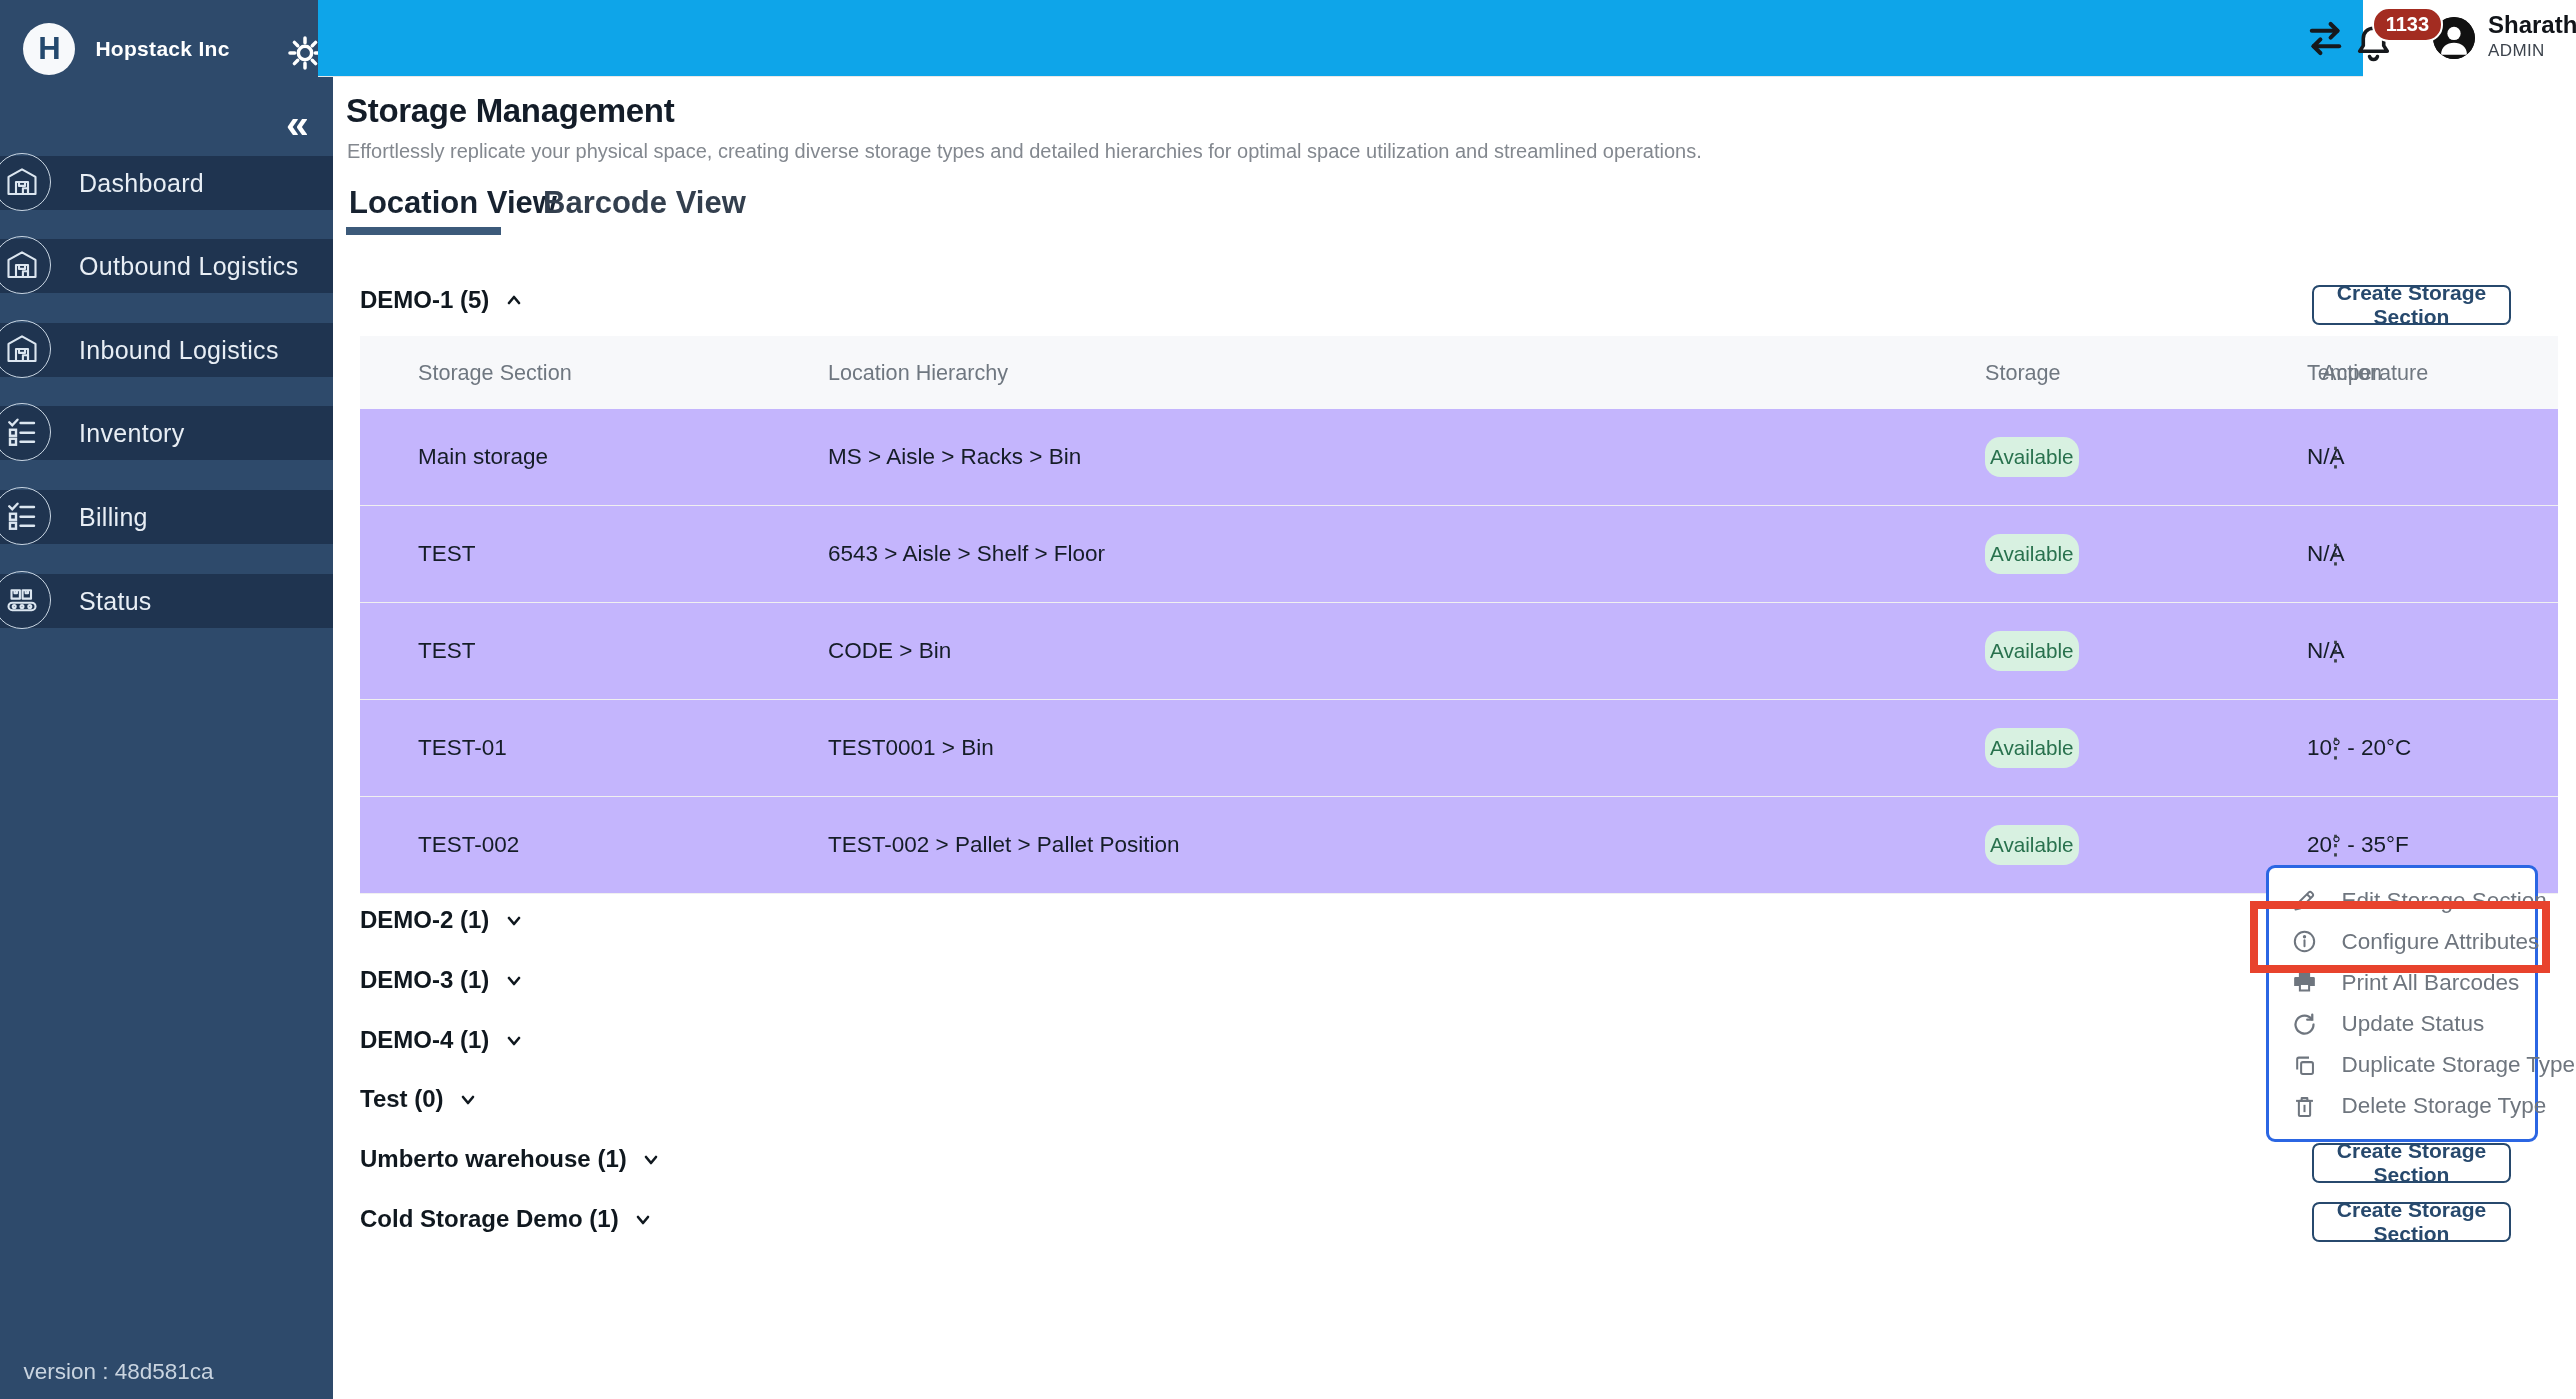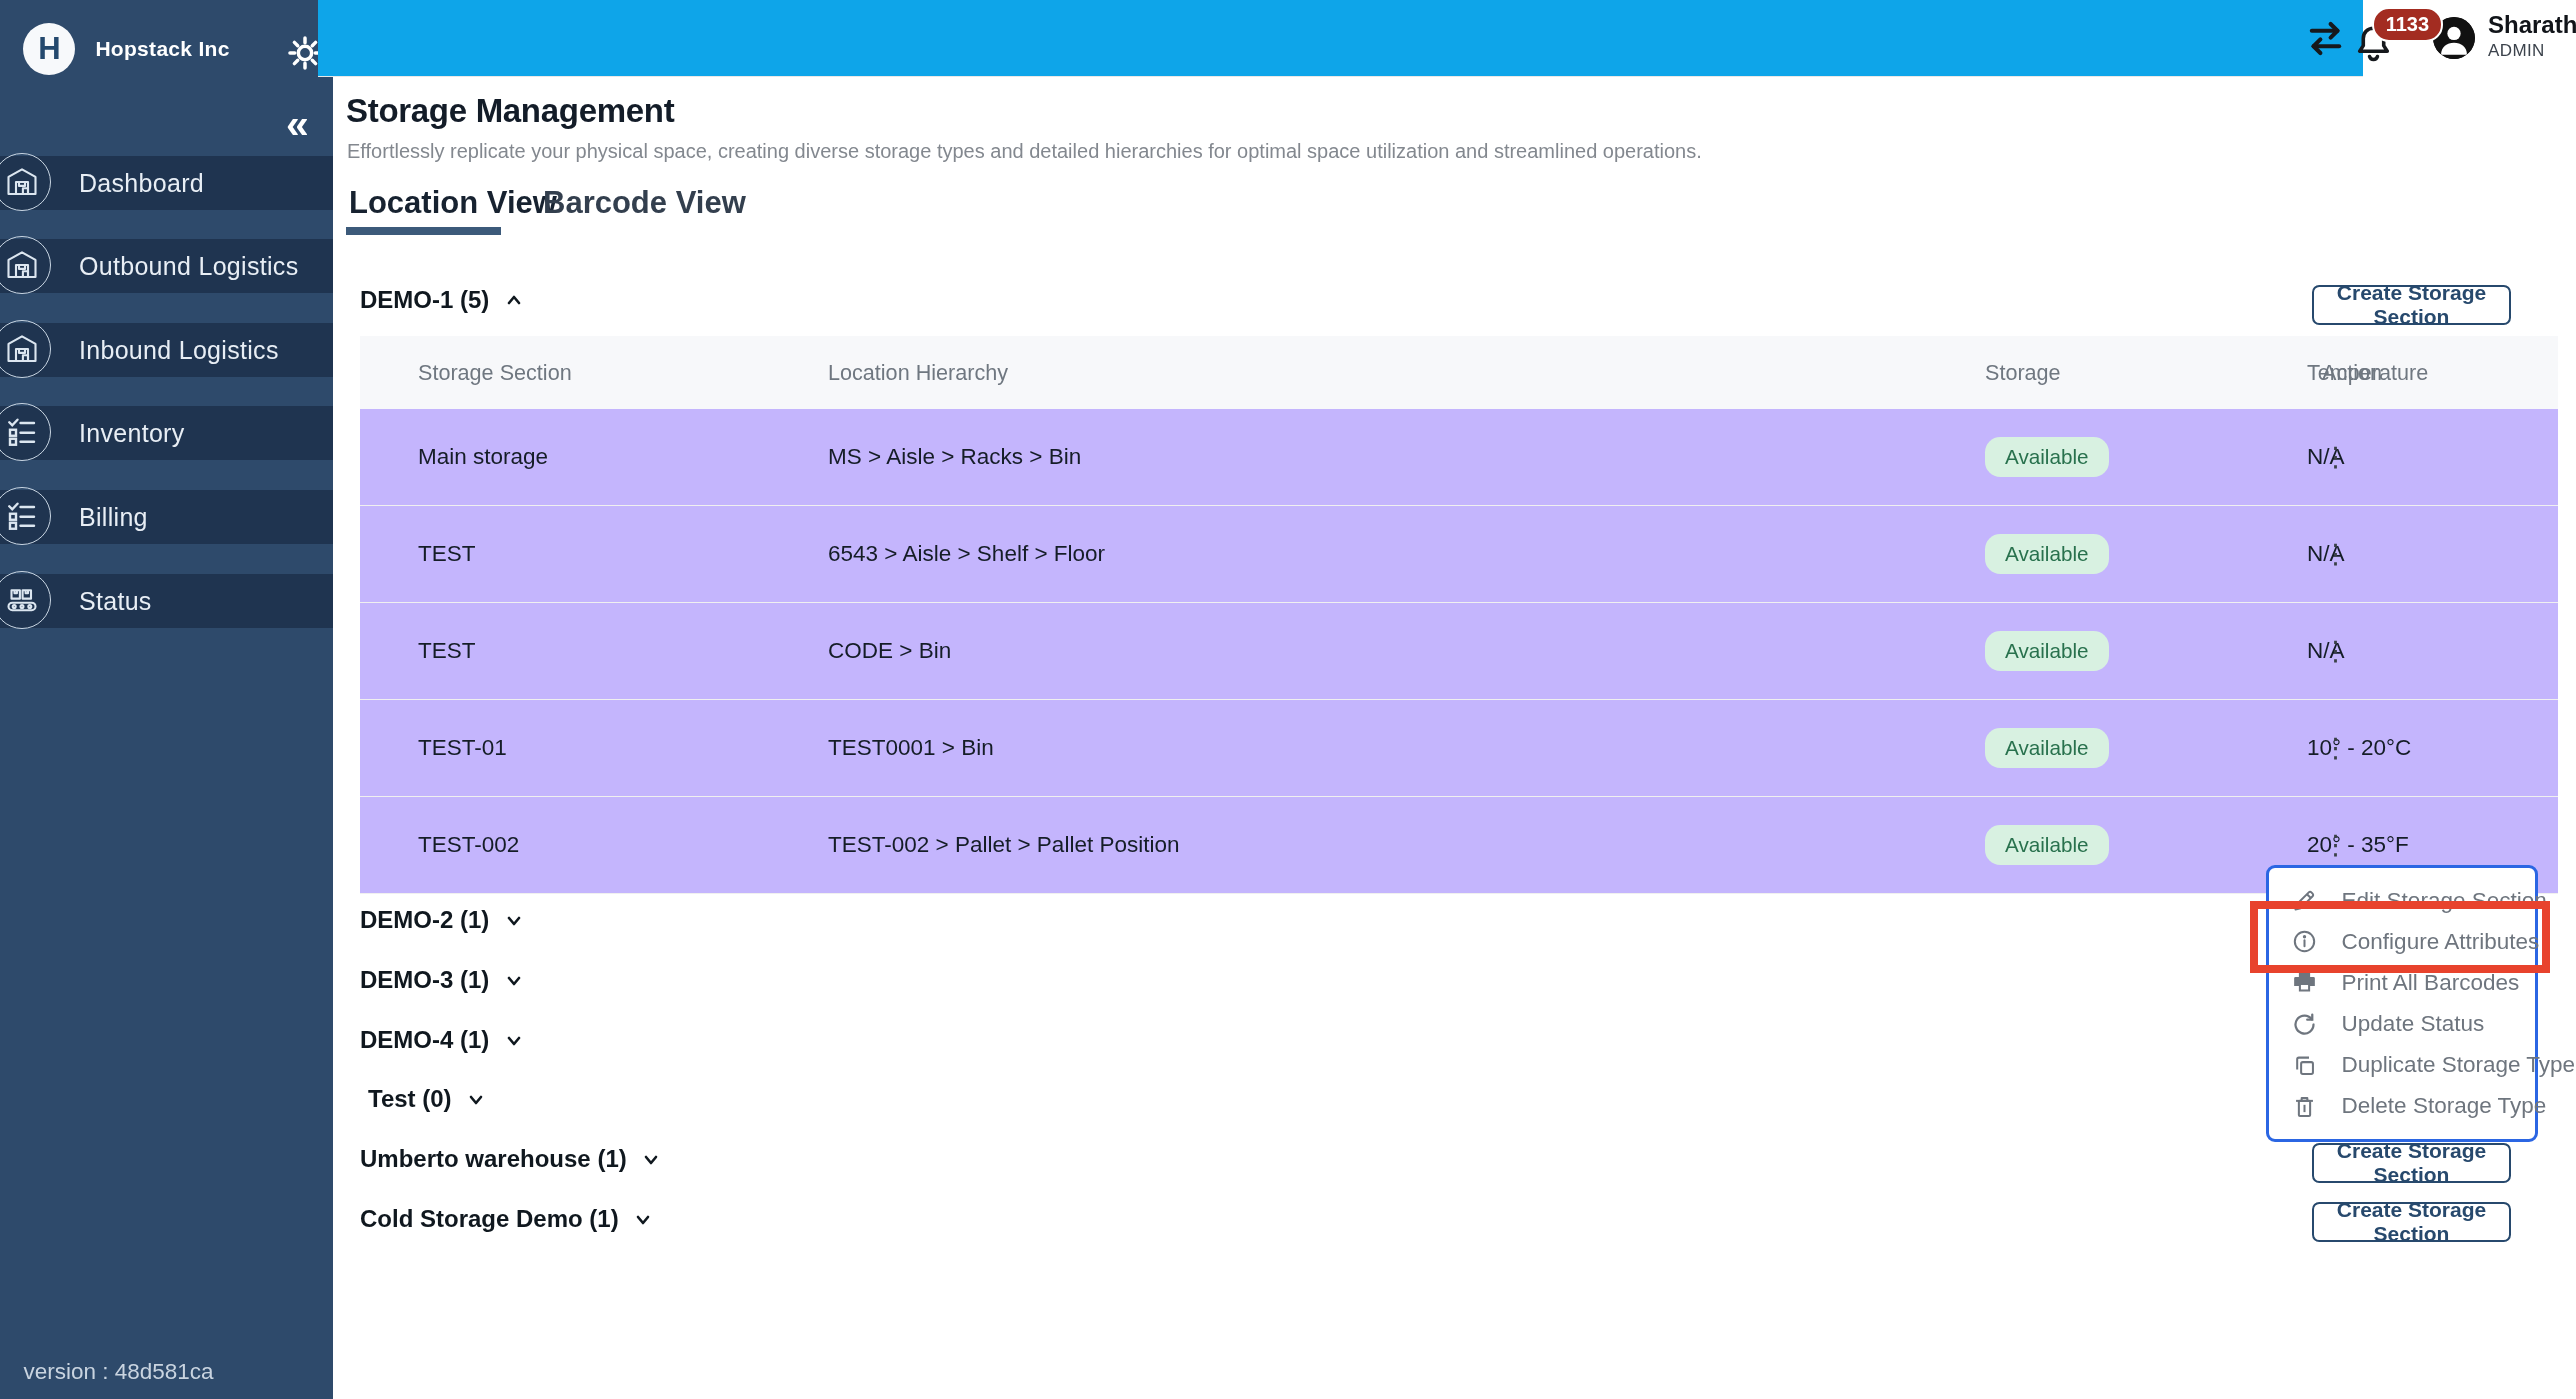--- a/index.html
+++ b/index.html
@@ -52,21 +52,21 @@
   
   .table { position:absolute; left:360px; top:336px; width:2198px; }
   .thead { position:relative; height:73px; background:#f7f8fa; }
   .th { position:absolute; top:50%; transform:translateY(-50%); color:#6f7780; font-size:21.6px; }
   .trow { position:relative; height:96px; background:#c4b5fd; }
   .trow + .trow { border-top:1.8px solid #f0f0f0; }
   .trow:last-child { border-bottom:1.8px solid #f0f0f0; }
   .cell { position:absolute; top:50%; transform:translateY(-50%); color:#151d27; font-size:22.5px; }
   .col1 { left:58px; } .col2 { left:468px; } .col3 { left:1625px; } .col4 { left:1947px; } .col5 { left:1962px; }
   .pill { display:inline-block; background:#d8f1e1; color:#28714d; font-size:20.7px;
-    padding:8px 20px; border-radius:15.3px; }
+    padding:8px 5px; border-radius:15.3px; }
   .kebab { font-size:27px; color:#3a4047; line-height:1; cursor:pointer; }
   
   .ctx-menu { position:absolute; left:2266px; top:865px; width:272px; height:277px; box-sizing:border-box;
     background:#ffffff; border:3.1px solid #2b66e3; border-radius:9px; z-index:20;
     display:flex; flex-direction:column; justify-content:space-evenly; padding:5.4px 0; }
   .ctx-item { display:flex; align-items:center; gap:24px; padding-left:21.6px;
     color:#6e757e; font-size:22.5px; cursor:pointer; white-space:nowrap; }
   .ctx-item svg { flex:0 0 auto; }
   .red-rect { position:absolute; left:2250px; top:901px; width:300px; height:72px; box-sizing:border-box;
     border:8px solid #e8432d; z-index:30; pointer-events:none; }
@@ -267,21 +267,21 @@
     <svg class="chev" viewBox="0 0 24 24" fill="none" stroke="#10181f" stroke-width="2.6" stroke-linecap="round" stroke-linejoin="round">
         <polyline points="7 10 12 16 17 10"></polyline>
       </svg>
   </div>
   <div class="section-head" style="left:360px; top:1026px;">
     <span>DEMO-4 (1)</span>
     <svg class="chev" viewBox="0 0 24 24" fill="none" stroke="#10181f" stroke-width="2.6" stroke-linecap="round" stroke-linejoin="round">
         <polyline points="7 10 12 16 17 10"></polyline>
       </svg>
   </div>
-  <div class="section-head" style="left:360px; top:1085px;margin-left:8px;">
+  <div class="section-head" style="left:360px; top:1085px;">
     <span>Test (0)</span>
     <svg class="chev" viewBox="0 0 24 24" fill="none" stroke="#10181f" stroke-width="2.6" stroke-linecap="round" stroke-linejoin="round">
         <polyline points="7 10 12 16 17 10"></polyline>
       </svg>
   </div>
   <div class="section-head" style="left:360px; top:1145px;">
     <span>Umberto warehouse (1)</span>
     <svg class="chev" viewBox="0 0 24 24" fill="none" stroke="#10181f" stroke-width="2.6" stroke-linecap="round" stroke-linejoin="round">
         <polyline points="7 10 12 16 17 10"></polyline>
       </svg>

